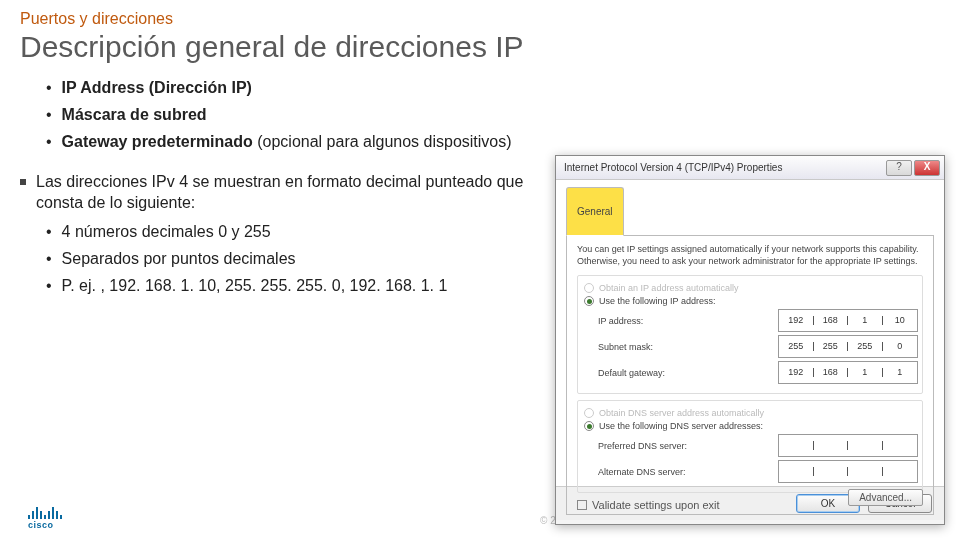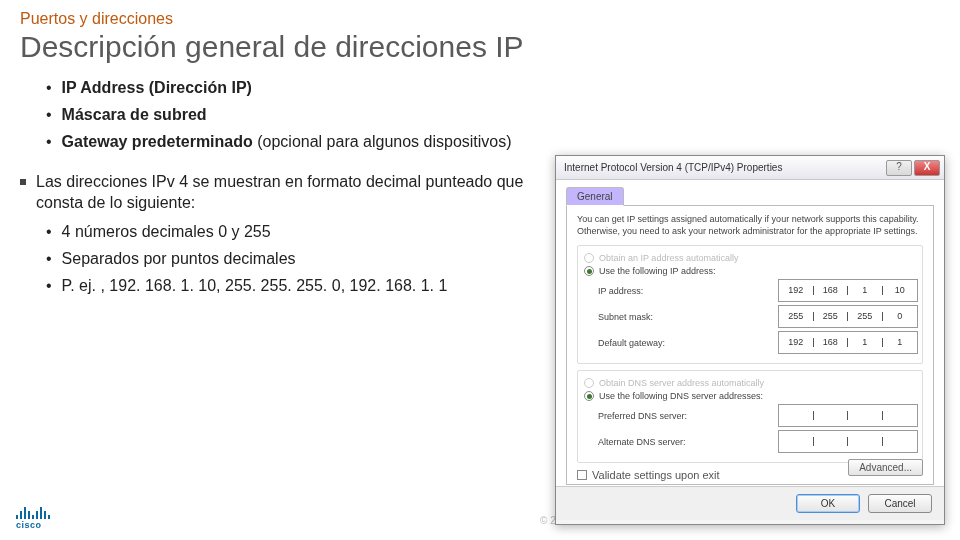--- a/index.html
+++ b/index.html
@@ -13,21 +13,21 @@
   .slide { padding: 10px 20px 0 20px; }
   .section-label { color: #c05a0f; font-size: 16px; margin-bottom: 2px; }
   .title { color: #5a5a5a; font-size: 30px; font-weight: normal; margin-bottom: 14px; }
   .content { font-size: 16px; color: #222; line-height: 1.3; }
   .blk { display: flex; margin-bottom: 8px; }
   .sq { width: 6px; height: 6px; background: #444; margin-top: 7px; margin-right: 10px; flex-shrink: 0; }
   .sub { margin-left: 26px; margin-bottom: 6px; display: flex; }
   .dot { margin-right: 10px; flex-shrink: 0; }
   .left-col { width: 510px; }
   .bold { font-weight: bold; }
-  .footer { position: absolute; bottom: 10px; left: 16px; }
+  .footer { position: absolute; bottom: 10px; left: 28px; }
   .cisco-logo { display: flex; flex-direction: column; align-items: flex-start; }
   .bars { display: flex; gap: 2px; align-items: flex-end; height: 14px; margin-bottom: 1px; }
   .bars span { width: 2px; background: #0a6aa0; display: inline-block; }
   .b1{height:4px}.b2{height:8px}.b3{height:12px}.b4{height:8px}.b5{height:4px}
   .b6{height:8px}.b7{height:12px}.b8{height:8px}.b9{height:4px}
   .cisco-text { font-size: 9px; color: #0a6aa0; font-weight: bold; letter-spacing: 0.5px; }
   .copy { position: absolute; bottom: 14px; left: 540px; font-size: 10px; color: #bbb; }
 
   
   .dialog {
@@ -52,23 +52,23 @@
   .winbtn {
     width: 26px; height: 16px;
     background: linear-gradient(#f0f0f0,#d9d9d9);
     border: 1px solid #999; border-radius: 2px;
     font-size: 10px; line-height: 12px; text-align: center;
     color: #555;
   }
   .winbtn.close { background: linear-gradient(#e88,#c33); color:#fff; font-weight:bold; }
   .dlg-body { padding: 6px 10px 8px 10px; background:#fff; height: 306px; }
   .tab {
-    display:inline-block; padding: 3px 10px;
+    display:inline-block; padding: 18px 10px;
     border:1px solid #bbb; border-bottom:1px solid #fff;
-    background:#c4b5fd; border-radius:3px 3px 0 0;
+    background:#fde047; border-radius:3px 3px 0 0;
     font-size: 10px; color:#444;
     position: relative; top: 1px; z-index:2;
   }
   .tabpane {
     border:1px solid #bbb; padding:8px 10px;
     height: 280px; position: relative;
   }
   .dlg-desc { font-size: 9px; line-height: 1.3; color:#444; margin-bottom: 8px; }
   .radio-row { display:flex; align-items:center; margin: 3px 0 3px 2px; font-size:9px; }
   .radio { width:10px; height:10px; border:1px solid #888; border-radius:50%; margin-right:5px; display:inline-flex; align-items:center; justify-content:center; }

